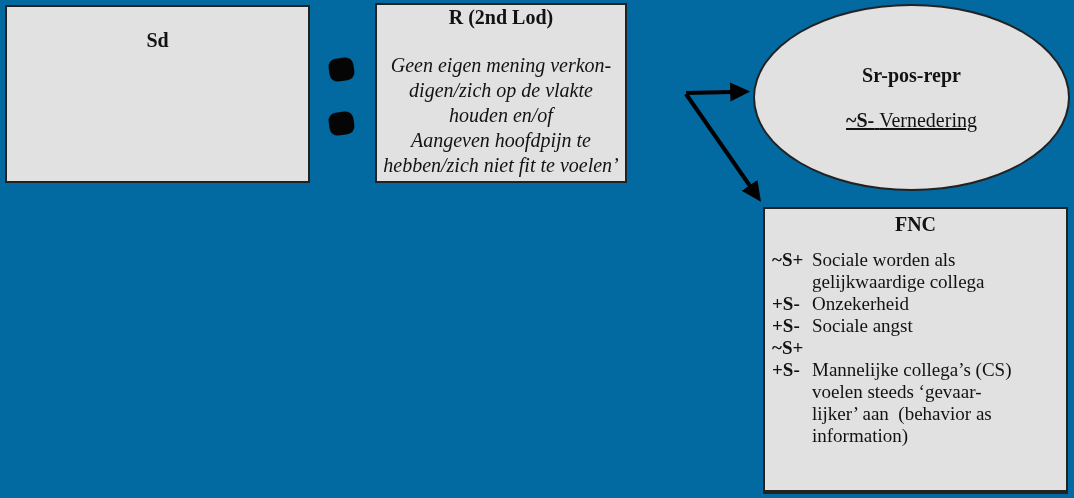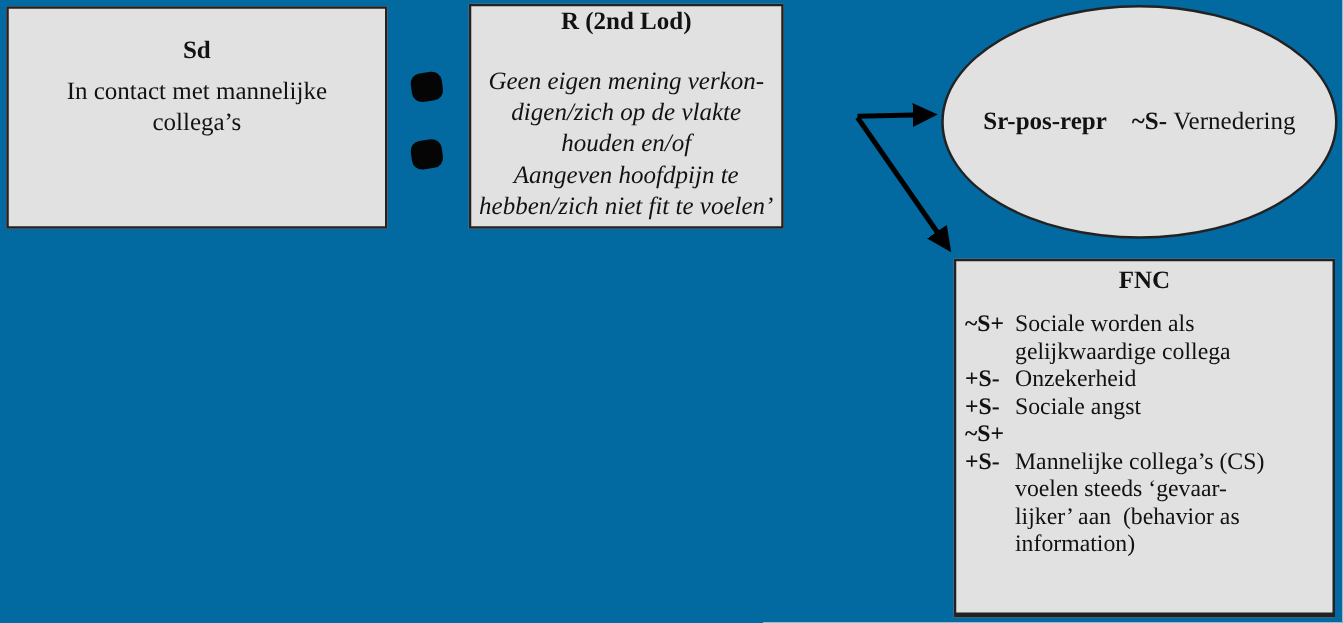--- a/index.html
+++ b/index.html
@@ -56,26 +56,26 @@
     left: 375px; top: 3px;
     width: 252px; height: 180px;
   }
   .r-box .node-body { margin-top: 23px; font-style: italic; }
   
   .ellipse-node {
     left: 753px; top: 4px;
     width: 317px; height: 187px;
     border-radius: 50%;
     display: flex;
-    flex-direction: row;
+    flex-direction: column;
     align-items: center;
     justify-content: center;
     gap: 20px;
   }
-  .ellipse-node .node-body { white-space: normal; }
+  .ellipse-node .node-body { white-space: normal; text-decoration: underline; }
   .bold-prefix { font-weight: bold; }
   
   .fnc-box {
     left: 763px; top: 207px;
     width: 305px; height: 287px;
     padding-top: 3px;
     border-bottom-width: 4px;
   }
   .fnc-list {
     margin-top: 12px;
@@ -105,22 +105,20 @@
     pointer-events: none;
   }
 </style>
 </head>
 <body>
 
 <div class="canvas">
 
   <div class="node sd-box">
     <div class="node-title">Sd</div>
-    <div class="node-body">In contact met mannelijke
-collega’s</div>
   </div>
 
   <div class="sep-dot d1"></div>
   <div class="sep-dot d2"></div>
 
   <div class="node r-box">
     <div class="node-title">R (2nd Lod)</div>
     <div class="node-body">Geen eigen mening verkon-
 digen/zich op de vlakte
 houden en/of

